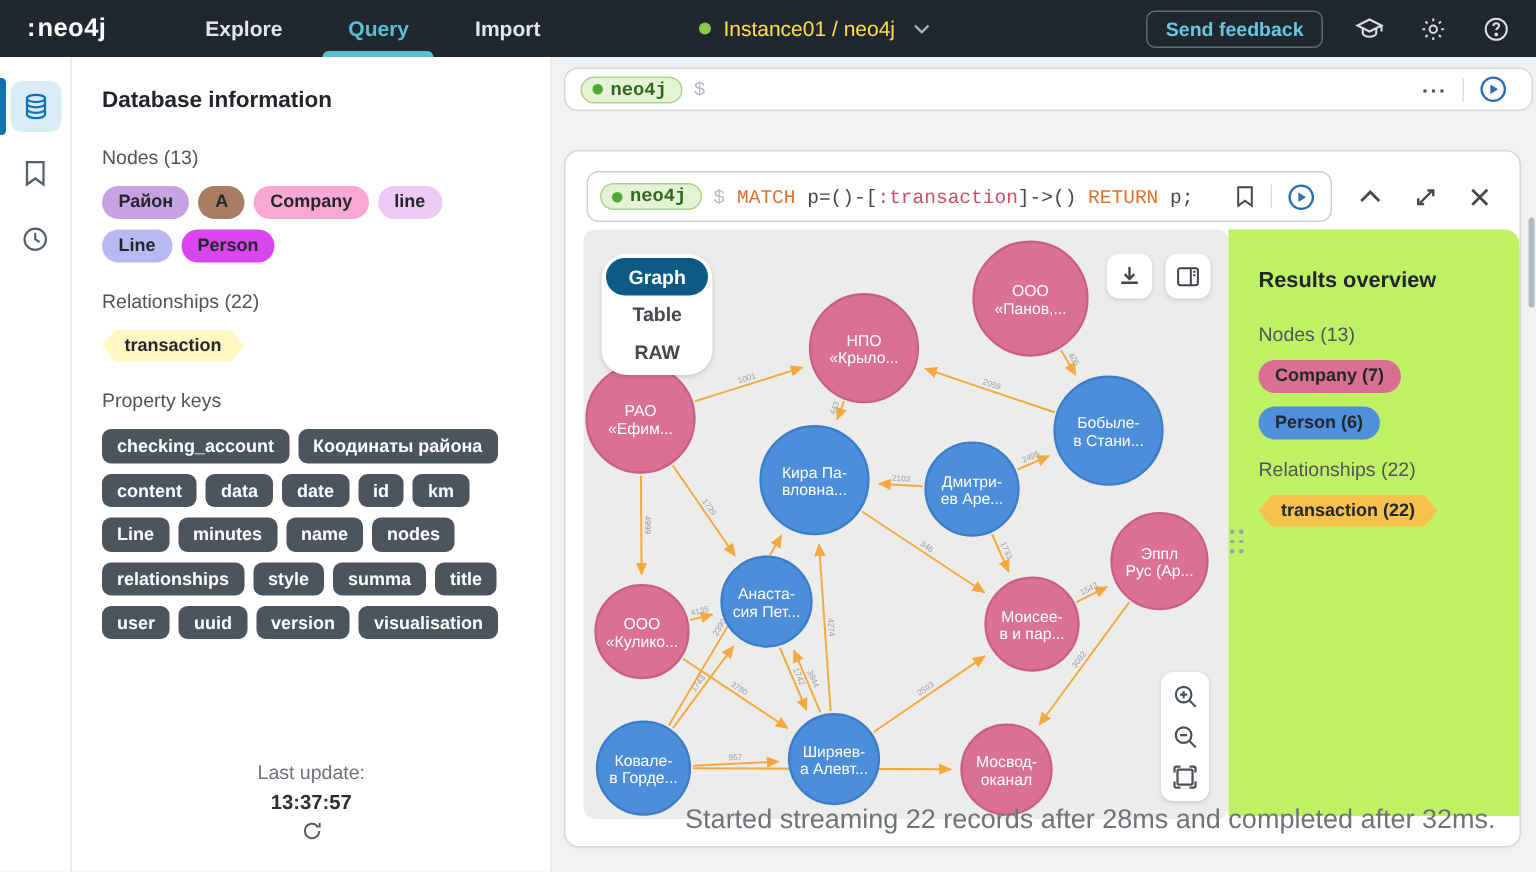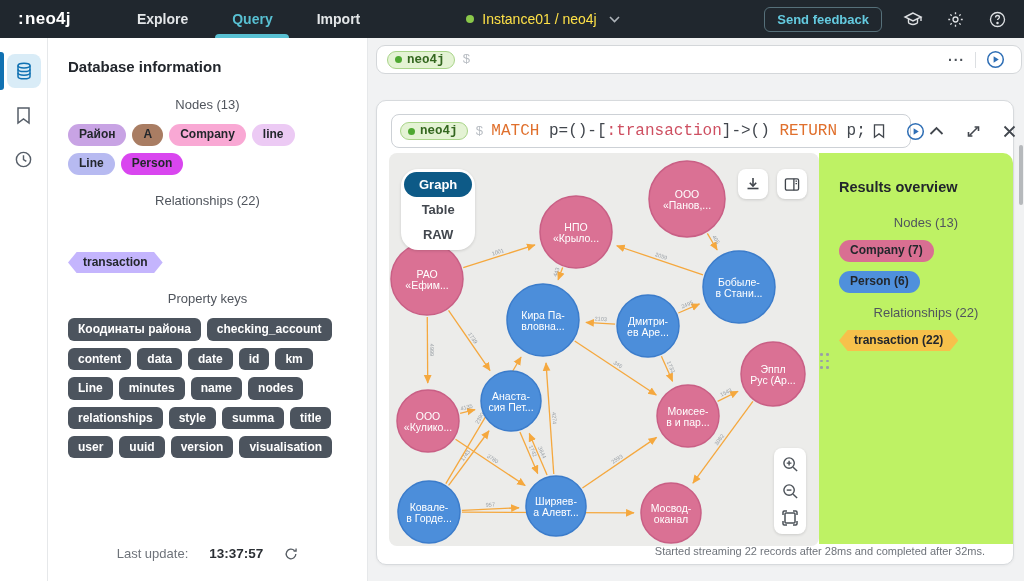--- a/index.html
+++ b/index.html
@@ -32,48 +32,48 @@
                display:flex; align-items:center; justify-content:center; color:#565e68; cursor:pointer; }
   .rail-item.first { margin-top:16px; }
   .rail-item.active { background:#d9ecf7; color:#1071b2; }
   .rail-item.active::before { content:""; position:absolute; left:-7px; top:-2px; width:4px; height:38px;
                background:#1071b2; border-radius:0 3px 3px 0; }
 
   
   .sidebar { position:absolute; left:48px; top:38px; width:320px; bottom:0; background:#fff;
              border-right:1px solid #e6e8ea; padding:20px 20px 0 20px; z-index:10; }
   .sidebar h1 { font-size:15px; font-weight:700; color:#22262c; margin-bottom:22px; }
-  .sec-label { font-size:13px; color:#50555d; margin-bottom:12px;text-align:center; }
+  .sec-label { font-size:13px; color:#50555d; margin-bottom:12px; }
   .pill-row { display:flex; flex-wrap:wrap; gap:7px 6px; margin-bottom:18px; }
   .pill { font-size:12px; font-weight:700; color:#23272c; border-radius:999px; padding:4px 11px; line-height:1.15; cursor:pointer; }
   .rel-pill { border-radius:4px; clip-path:polygon(9px 0,calc(100% - 9px) 0,100% 50%,calc(100% - 9px) 100%,9px 100%,0 50%); padding:4px 15px; }
   .propkey { background:#4c545e; color:#fff; font-size:12px; font-weight:700; border-radius:6px; padding:4px 10px; line-height:1.2; cursor:pointer; }
   .last-update { position:absolute; bottom:20px; left:0; width:100%; text-align:center; font-size:13px; color:#6e737a;
-                 display:flex; align-items:center; justify-content:center; gap:21px; }
+                 display:flex; align-items:center; justify-content:center; gap:5px;flex-direction:column; }
   .last-update b { color:#2b2f34; font-size:13.5px; }
 
   
   .topbar { position:absolute; left:376px; right:2px; top:45px; height:29px; background:#fff;
             border:1px solid #d4d7da; border-radius:9px; display:flex; align-items:center; padding:0 10px; z-index:5; }
   .db-pill { display:inline-flex; align-items:center; gap:5px; background:#e4f3d4; border:1px solid #a9d489;
              border-radius:999px; padding:1px 9px 1px 7px; font-family:"Liberation Mono", monospace;
              font-size:12.5px; font-weight:700; color:#33661f; }
   .db-pill .dot { width:7px; height:7px; border-radius:50%; background:#4ea831; }
   .prompt { font-family:"Liberation Mono", monospace; color:#b7bcc2; font-size:13px; margin-left:8px; }
   .topbar .spacer { flex:1; }
   .icon-btn { background:none; border:none; color:#4b5158; display:flex; align-items:center; justify-content:center;
               cursor:pointer; padding:2px 6px; }
   .vdiv { width:1px; height:16px; background:#dcdfe2; margin:0 4px; }
 
   .card { position:absolute; left:376px; top:100px; width:638px; height:465px; background:#fff;
           border:1px solid #d7dadd; border-radius:10px; box-shadow:0 1px 3px rgba(0,0,0,.05); }
   .editor-row { position:absolute; left:14px; top:13px; right:14px; height:34px; display:flex; align-items:center; }
   .editor-bar { width:520px; height:34px; border:1px solid #cdd1d6; border-radius:8px; background:#fff;
                 display:flex; align-items:center; padding:0 8px; }
-  .query { font-family:"Liberation Mono", monospace; font-size:16px; margin-left:8px; white-space:pre; flex:1; }
+  .query { font-family:"Liberation Mono", monospace; font-size:13px; margin-left:8px; white-space:pre; flex:1; }
   .tok-kw { color:#e0702d; } .tok-rel { color:#ce4f61; } .tok-plain { color:#42474e; }
   .frame-btns { display:flex; align-items:center; gap:10px; margin-left:12px; color:#4b5158; }
 
   .canvas { position:absolute; left:12px; top:52px; width:430px; height:393px; background:#ececea; border-radius:8px; }
   .view-tabs { position:absolute; left:12px; top:16px; background:#fff; border-radius:17px; padding:3px;
                display:flex; align-items:center; box-shadow:0 1px 3px rgba(0,0,0,.14); z-index:4;flex-direction:column; }
   .view-tab { font-size:13px; font-weight:600; color:#42474e; padding:5px 15px; border-radius:14px; cursor:pointer; }
   .view-tab.active { background:#0d5a87; color:#fff; font-weight:700; }
   .canvas-btns { position:absolute; right:12px; top:16px; display:flex; gap:9px; z-index:4; }
   .sq-btn { width:30px; height:30px; border-radius:8px; background:#fff; border:none;
@@ -89,21 +89,21 @@
   .graph-svg .elabel { fill:#9aa0a6; font-size:5.5px; font-family:"Liberation Sans",sans-serif; }
 
   .results-panel { position:absolute; left:442px; top:52px; right:0; bottom:20px; background:#bef264; padding:26px 0 0 20px; border-radius:0 10px 0 0; }
   .results-panel h2 { font-size:14.5px; font-weight:700; color:#22262c; margin-bottom:20px; }
   .results-panel .sec-label { margin-bottom:10px; }
   .results-panel .pill-row { margin-bottom:12px; }
   .drag-handle { position:absolute; left:443px; top:252px; width:10px; height:18px; color:#9aa0a6;
                  display:grid; grid-template-columns:3px 3px; gap:2px 3px; cursor:grab; }
   .drag-handle i { width:2.6px; height:2.6px; border-radius:50%; background:#9aa0a6; }
 
-  .statusbar { position:absolute; right:28px; bottom:7px; font-size:11px; color:#6e737a; }
+  .statusbar { position:absolute; right:16px; bottom:7px; font-size:18px; color:#6e737a; }
 
   .page-scroll-thumb { position:absolute; right:1px; top:145px; width:4px; height:60px; background:#b6b9bc; border-radius:2px; z-index:40; }
 </style>
 </head>
 <body>
 
 <div class="navbar">
   <div class="logo"><span class="colon">:</span><span>neo4j</span></div>
   <div class="nav-tabs">
     <div class="nav-tab">Explore</div>
@@ -170,26 +170,26 @@
   <div class="pill-row" id="node-pills">
       <span class="pill " style="background: rgb(200, 163, 228);">Район</span>
       <span class="pill " style="background: rgb(169, 125, 99);">A</span>
       <span class="pill " style="background: #f9a8d4;">Company</span>
       <span class="pill " style="background: rgb(236, 202, 244);">line</span>
       <span class="pill " style="background: rgb(183, 186, 241);">Line</span>
       <span class="pill " style="background: #d946ef;">Person</span>
     </div>
   <div class="sec-label">Relationships (22)</div>
   <div class="pill-row" id="rel-pills">
-      <span class="pill rel-pill" style="background: #c4b5fd; margin-top: 32px;">transaction</span>
+      <span class="pill rel-pill" style="background: #fef9c3;">transaction</span>
     </div>
   <div class="sec-label">Property keys</div>
   <div class="pill-row" id="prop-pills" style="max-width:292px;">
+      <span class="propkey">checking_account</span>
       <span class="propkey">Коодинаты района</span>
-      <span class="propkey">checking_account</span>
       <span class="propkey">content</span>
       <span class="propkey">data</span>
       <span class="propkey">date</span>
       <span class="propkey">id</span>
       <span class="propkey">km</span>
       <span class="propkey">Line</span>
       <span class="propkey">minutes</span>
       <span class="propkey">name</span>
       <span class="propkey">nodes</span>
       <span class="propkey">relationships</span>

